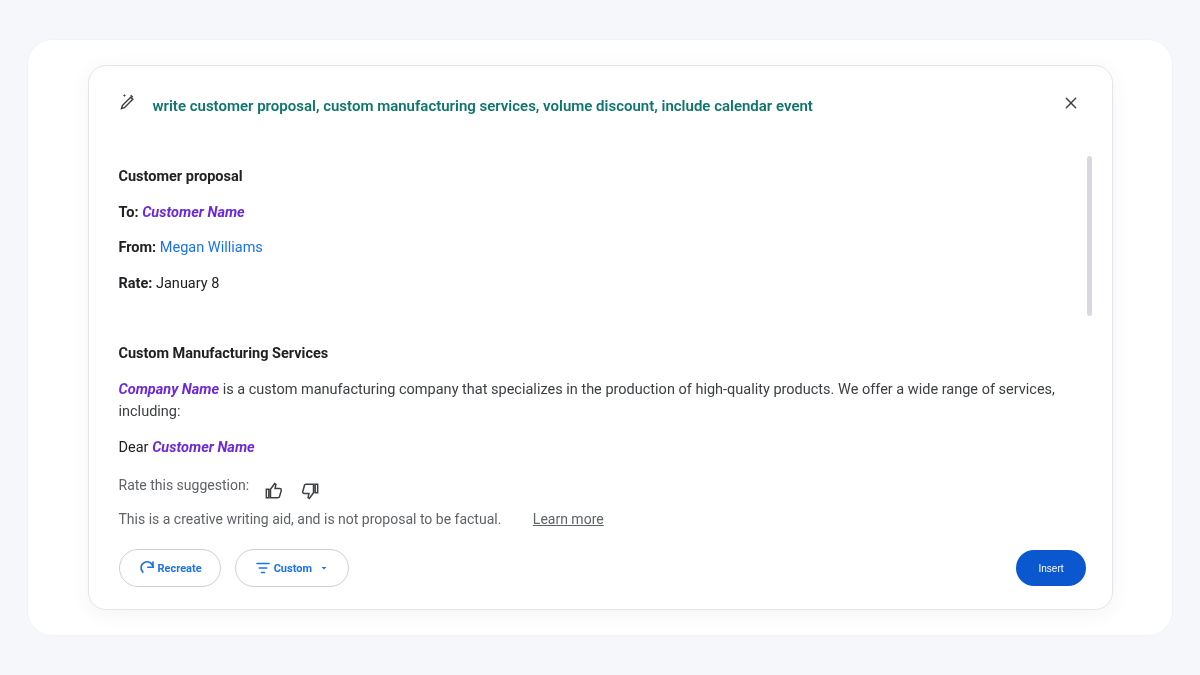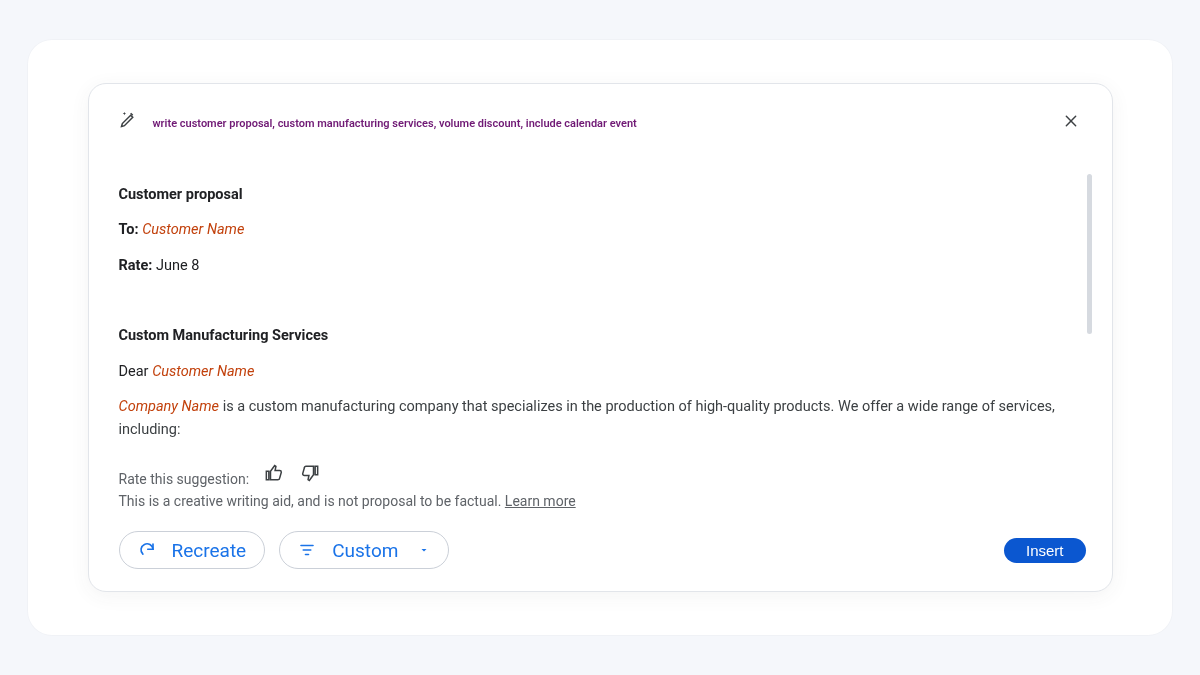--- a/index.html
+++ b/index.html
@@ -33,22 +33,22 @@
     box-shadow: 0 4px 20px rgba(60,64,67,0.06);
   }
   .header-row {
     display: flex;
     align-items: center;
     gap: 14px;
     margin-bottom: 16px;
   }
   .header-row .prompt {
     font-weight: 600;
-    font-size: 11px;
-    color: #701a75;
+    font-size: 15px;
+    color: #0f766e;
     flex: 1;
     margin-top: 6px;
   }
   .close-btn {
     width: 30px; height: 30px;
     display: flex; align-items: center; justify-content: center;
     color: #3c4043;
     cursor: pointer;
     border-radius: 50%;
   }
@@ -60,78 +60,79 @@
     position: absolute;
     right: -6px;
     top: -10px;
     width: 5px;
     height: 160px;
     background: #d6dae0;
     border-radius: 3px;
   }
   .doc-line { margin-bottom: 14px; font-size: 14.5px; line-height: 1.5; }
   .bold { font-weight: 700; margin-top: 48px; }
-  .italic { font-style: italic; color:#c2410c; }
+  .italic { font-style: italic; color:#6d28d9;font-weight:bold; }
   .link-blue { color: #1a73e8; }
   .body-text { font-size: 14.5px; line-height: 1.55; color:#3c4043; }
 
   .feedback-row {
     margin-top: 18px;
     display: flex;
-    align-items: flex-end;
+    align-items: flex-start;
     gap: 10px;
     color: #5f6368;
     font-size: 14px;
   }
   .thumb-btn {
     width: 28px; height: 28px;
     display:flex; align-items:center; justify-content:center;
     color:#3c4043; cursor:pointer;
   }
   .disclaimer {
     margin-top: 6px;
     color: #5f6368;
     font-size: 14px;
   }
   .disclaimer .learn-more {
     text-decoration: underline;
     color: #5f6368;
     cursor: pointer;
+    margin-left: 28px;
   }
   .actions-row {
     margin-top: 22px;
     display: flex;
     align-items: center;
   }
   .pill-btn {
     display: inline-flex;
     align-items: center;
-    gap: 16px;
+    gap: 2px;
     height: 38px;
     padding: 0 18px;
     border: 1px solid #cbd0d8;
     border-radius: 20px;
     color: #1a73e8;
-    font-weight: 400;
-    font-size: 19px;
+    font-weight: 700;
+    font-size: 11px;
     cursor: pointer;
     background:#fff;
     margin-right: 14px;
   }
   .pill-btn svg { flex-shrink: 0; }
   .spacer { flex: 1; }
   .insert-btn {
-    height: 25px;
+    height: 36px;
     padding: 0 22px;
     background: #0b57d0;
     color: #fff;
     border: none;
     border-radius: 22px;
     font-weight: 500;
-    font-size: 15px;
+    font-size: 10px;
     cursor: pointer;
   }
   .dropdown-caret { margin-left: 4px; }
 </style>
 </head>
 <body>
 
 <div class="outer-card">
   <div class="panel">
 
@@ -155,37 +156,42 @@
       <div class="scrollbar-fake"></div>
 
       <div class="doc-line bold">Customer proposal</div>
 
       <div class="doc-line">
         <span class="bold">To:</span>
         <span> </span>
         <span class="italic">Customer Name</span>
       </div>
 
+      <div class="doc-line">
+        <span class="bold">From:</span>
+        <span> </span>
+        <span class="link-blue">Megan Williams</span>
+      </div>
 
       <div class="doc-line">
         <span class="bold">Rate:</span>
         <span> </span>
-        <span>June 8</span>
+        <span>January 8</span>
       </div>
 
       <div class="doc-line bold">Custom Manufacturing Services</div>
-
-      <div class="doc-line">
-        <span>Dear</span>
-        <span> </span>
-        <span class="italic">Customer Name</span>
-      </div>
 
       <div class="doc-line body-text">
         <span class="italic">Company Name</span><span> is a custom manufacturing company that specializes in the production of high-quality products. We offer a wide range of services, including:</span>
+      </div>
+
+      <div class="doc-line">
+        <span>Dear</span>
+        <span> </span>
+        <span class="italic">Customer Name</span>
       </div>
     </div>
 
     <div class="feedback-row">
       <span>Rate this suggestion:</span>
       <span class="thumb-btn">
         <svg width="20" height="20" viewBox="0 0 24 24" fill="none" stroke="#3c4043" stroke-width="1.8">
             <path d="M7 10v10H4V10h3zm2 10V10l5-7 1.5 1-1 5H20a2 2 0 012 2l-2 7a2 2 0 01-2 2H9z"></path>
           </svg>
       </span>

